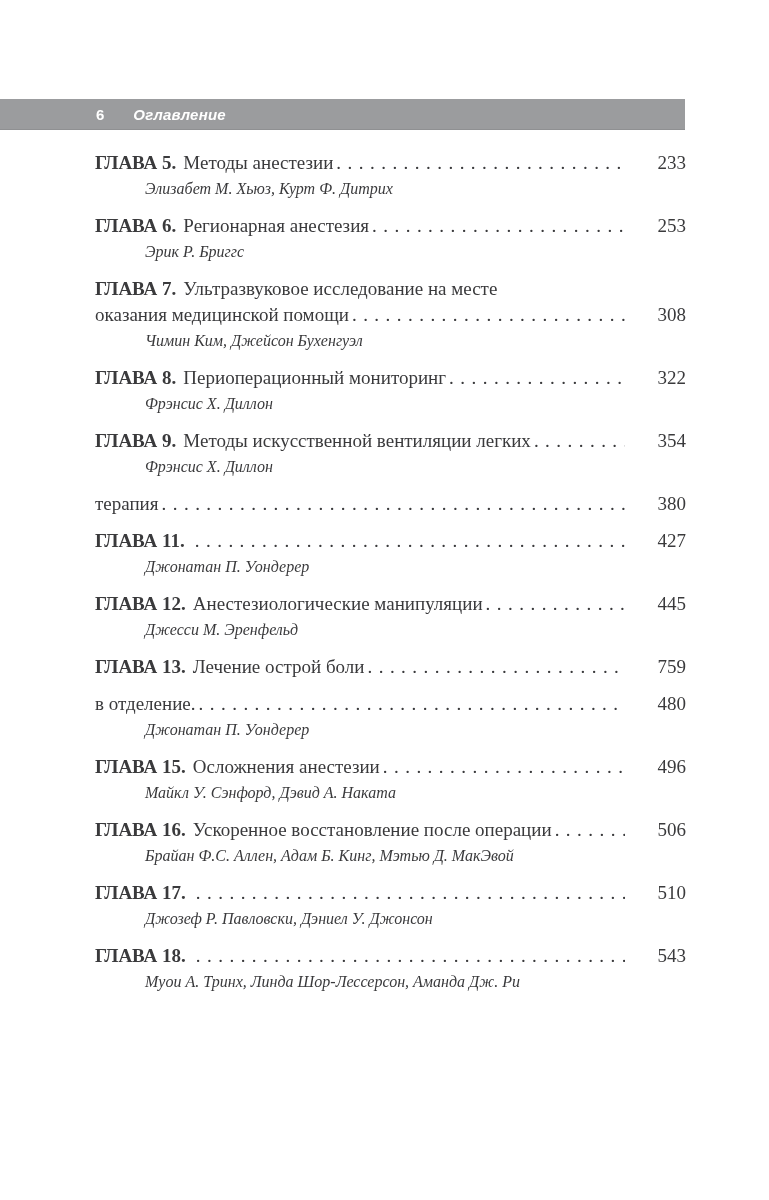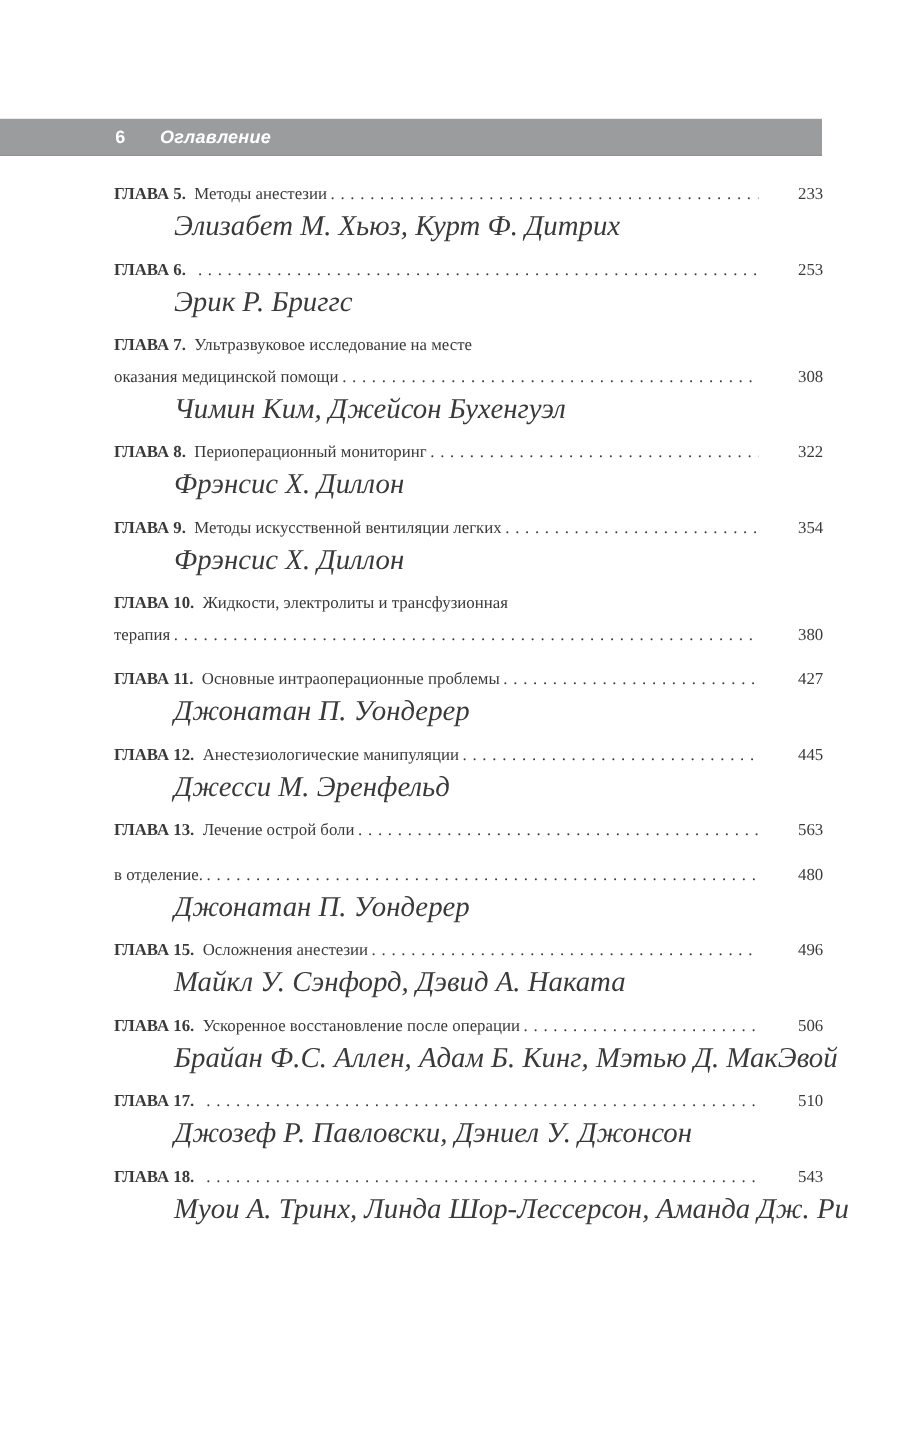--- a/index.html
+++ b/index.html
@@ -33,21 +33,21 @@
   .toc {
     position: absolute;
     left: 95px;
     top: 150px;
     width: 591px;
   }
   .entry { margin-bottom: 11px; }
   .row {
     display: flex;
     align-items: baseline;
-    font-size: 14px;
+    font-size: 19px;
     line-height: 26px;
     white-space: nowrap;
   }
   .chap {
     font-weight: 700;
     flex-shrink: 0;
     margin-right: 7px;
   }
   .title { flex-shrink: 0; }
   .dots {
@@ -55,21 +55,21 @@
     min-width: 0;
     overflow: hidden;
     white-space: nowrap;
     letter-spacing: 0.34em;
     padding-left: 3px;
     margin-right: 1px;
   }
   .pageno { flex-shrink: 0; margin-left: 32px; }
   .authors {
     font-style: italic;
-    font-size: 24px;
+    font-size: 16px;
     line-height: 26px;
     padding-left: 50px;
     white-space: nowrap;
   }
 </style>
 </head>
 <body>
 
 <header class="header-bar">
   <span class="header-pageno">6</span>
@@ -84,20 +84,21 @@
       <span class="title">Методы анестезии</span>
       <span class="dots">........................................................................................................................</span>
       <span class="pageno">233</span>
     </div>
     <div class="authors">Элизабет М. Хьюз, Курт Ф. Дитрих</div>
   </div>
 
   <div class="entry">
     <div class="row">
       <span class="chap">ГЛАВА 6.</span>
+      <span class="title">Регионарная анестезия</span>
       <span class="dots">........................................................................................................................</span>
       <span class="pageno">253</span>
     </div>
     <div class="authors">Эрик Р. Бриггс</div>
   </div>
 
   <div class="entry">
     <div class="row">
       <span class="chap">ГЛАВА 7.</span>
       <span class="title">Ультразвуковое исследование на месте</span>
@@ -125,34 +126,29 @@
       <span class="chap">ГЛАВА 9.</span>
       <span class="title">Методы искусственной вентиляции легких</span>
       <span class="dots">........................................................................................................................</span>
       <span class="pageno">354</span>
     </div>
     <div class="authors">Фрэнсис Х. Диллон</div>
   </div>
 
   <div class="entry">
     <div class="row">
-      <span class="chap">ГЛАВА 10.</span>
-      <span class="title">Жидкости, электролиты и трансфузионная</span>
-    </div>
-    <div class="row">
       <span class="title">терапия</span>
       <span class="dots">........................................................................................................................</span>
       <span class="pageno">380</span>
     </div>
   </div>
 
   <div class="entry">
     <div class="row">
       <span class="chap">ГЛАВА 11.</span>
-      <span class="title">Основные интраоперационные проблемы</span>
       <span class="dots">........................................................................................................................</span>
       <span class="pageno">427</span>
     </div>
     <div class="authors">Джонатан П. Уондерер</div>
   </div>
 
   <div class="entry">
     <div class="row">
       <span class="chap">ГЛАВА 12.</span>
       <span class="title">Анестезиологические манипуляции</span>
@@ -160,21 +156,21 @@
       <span class="pageno">445</span>
     </div>
     <div class="authors">Джесси М. Эренфельд</div>
   </div>
 
   <div class="entry">
     <div class="row">
       <span class="chap">ГЛАВА 13.</span>
       <span class="title">Лечение острой боли</span>
       <span class="dots">........................................................................................................................</span>
-      <span class="pageno">563</span>
+      <span class="pageno">759</span>
     </div>
   </div>
 
   <div class="entry">
     <div class="row">
       <span class="title">в отделение.</span>
       <span class="dots">........................................................................................................................</span>
       <span class="pageno">480</span>
     </div>
     <div class="authors">Джонатан П. Уондерер</div>

